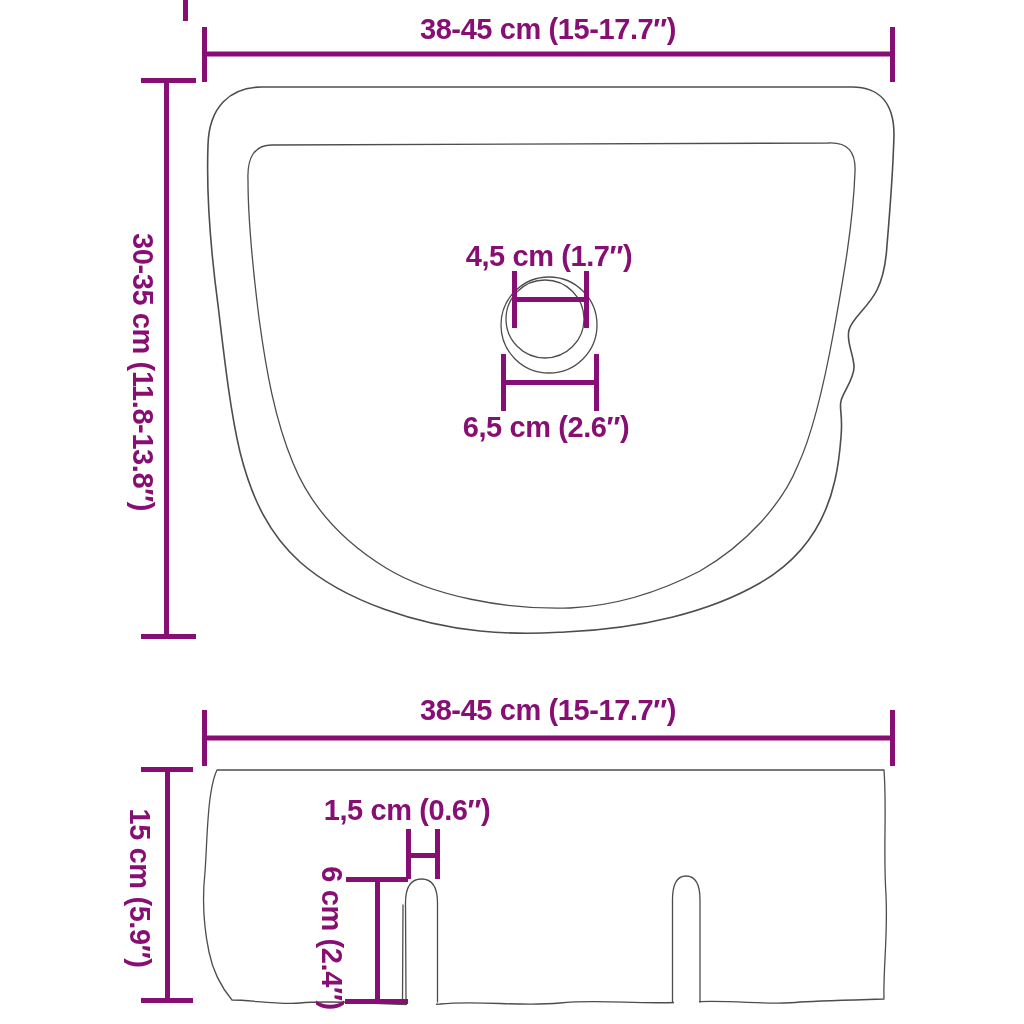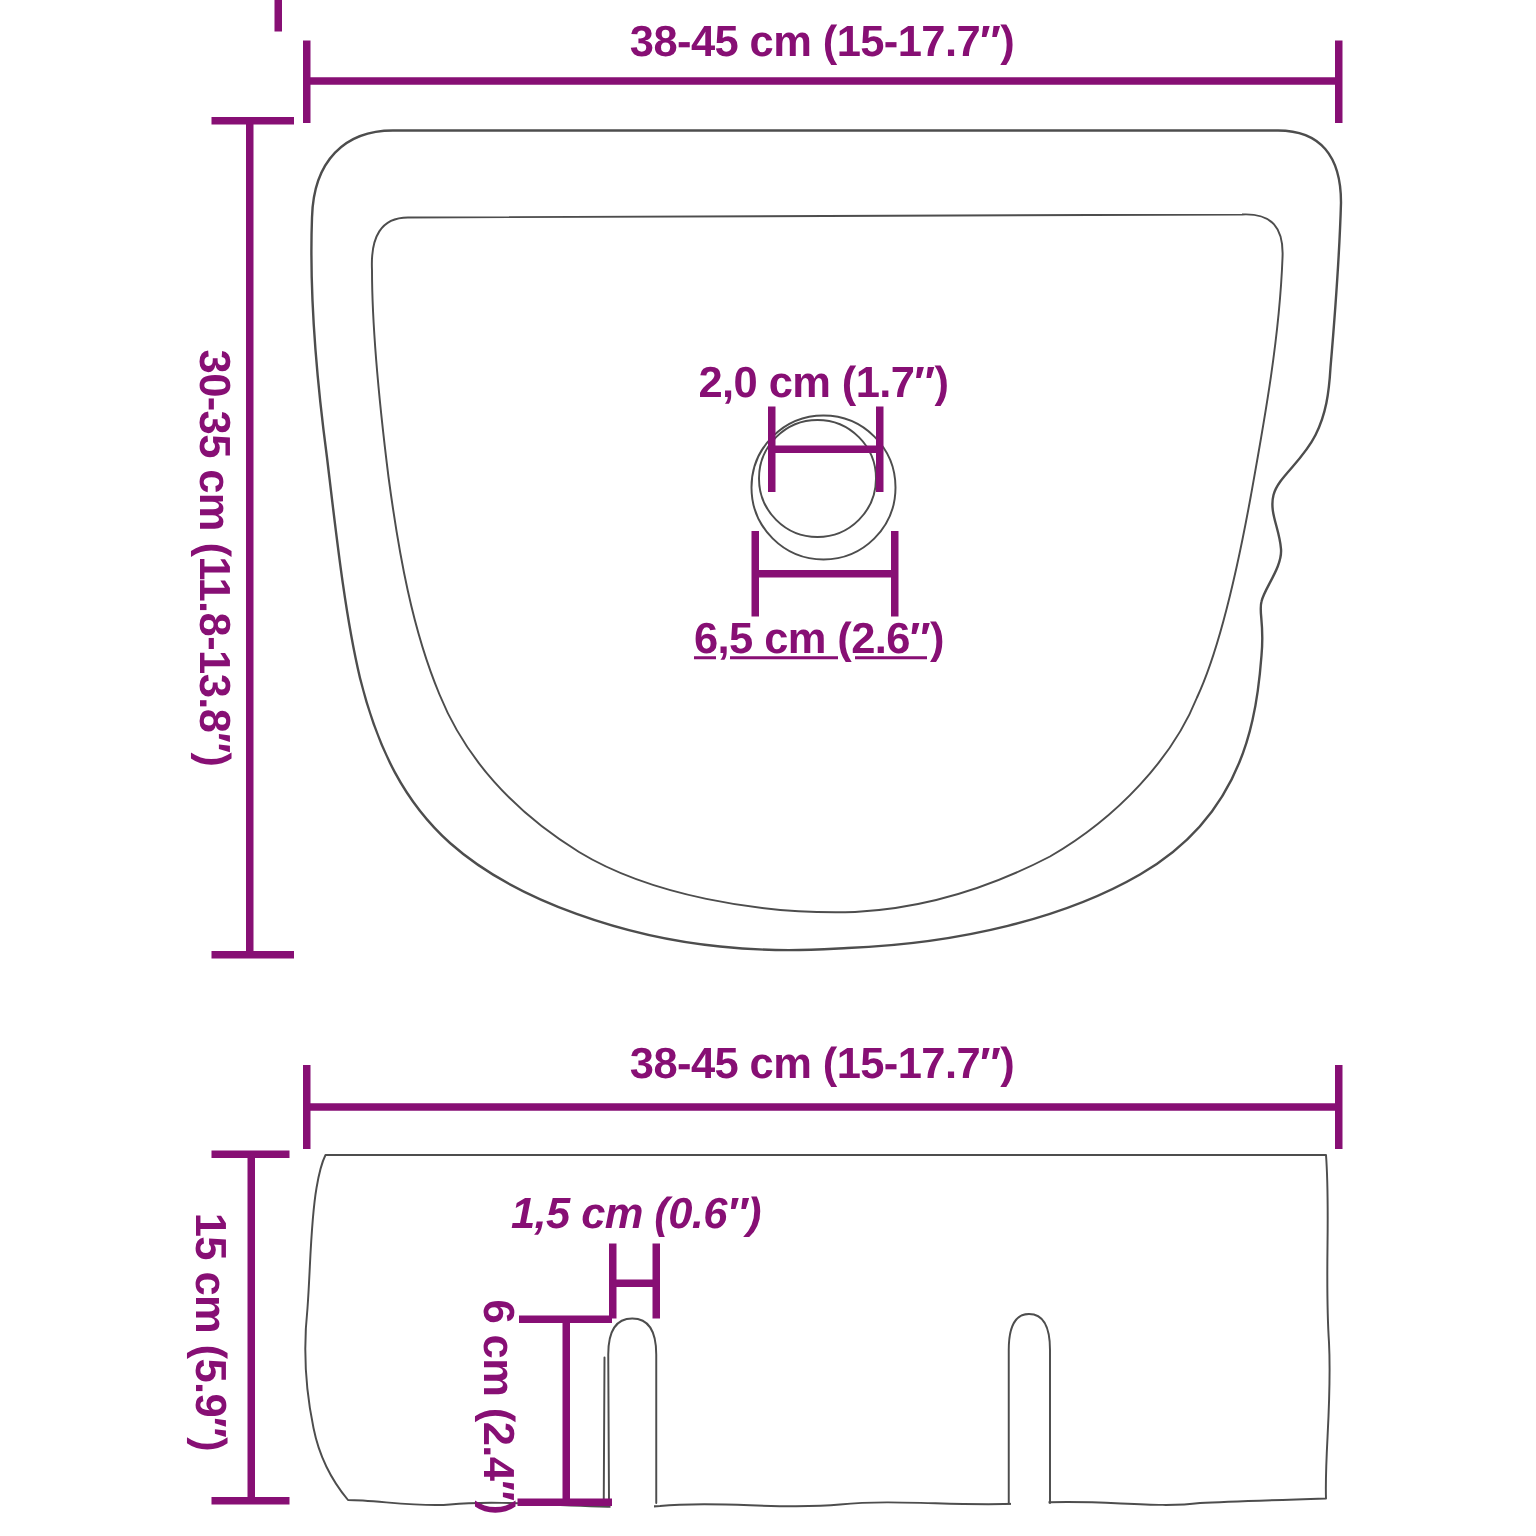--- a/index.html
+++ b/index.html
@@ -129,25 +129,25 @@
       <line class="dim" x1="377.5" y1="879" x2="377.5" y2="1002"></line>
       <line class="dim" x1="346" y1="879.5" x2="408" y2="879.5"></line>
       <line class="dim" x1="345" y1="1001.5" x2="408" y2="1001.5"></line>
     </g>
   </svg>
 
   <div class="dim-label" style="left:548px; top:29px;">38-45 cm (15-17.7″)</div>
 
   <div class="dim-label rotated" style="left:142px; top:372px;">30-35 cm (11.8-13.8″)</div>
 
-  <div class="dim-label" style="left:549px; top:256px;">2,0 cm (1.7″)</div>
+  <div class="dim-label" style="left:549px; top:256px;">4,5 cm (1.7″)</div>
 
-  <div class="dim-label" style="left:546px; top:427px;text-decoration:underline;">6,5 cm (2.6″)</div>
+  <div class="dim-label" style="left:546px; top:427px;">6,5 cm (2.6″)</div>
 
   <div class="dim-label" style="left:548px; top:710px;">38-45 cm (15-17.7″)</div>
 
   <div class="dim-label rotated" style="left:139px; top:888px;">15 cm (5.9″)</div>
 
-  <div class="dim-label" style="left:424px; top:810px;font-style:italic;">1,5 cm (0.6″)</div>
+  <div class="dim-label" style="left:407px; top:810px;">1,5 cm (0.6″)</div>
 
   <div class="dim-label rotated" style="left:331px; top:938px;">6 cm (2.4″)</div>
 
 </div>
 
 </body></html>

